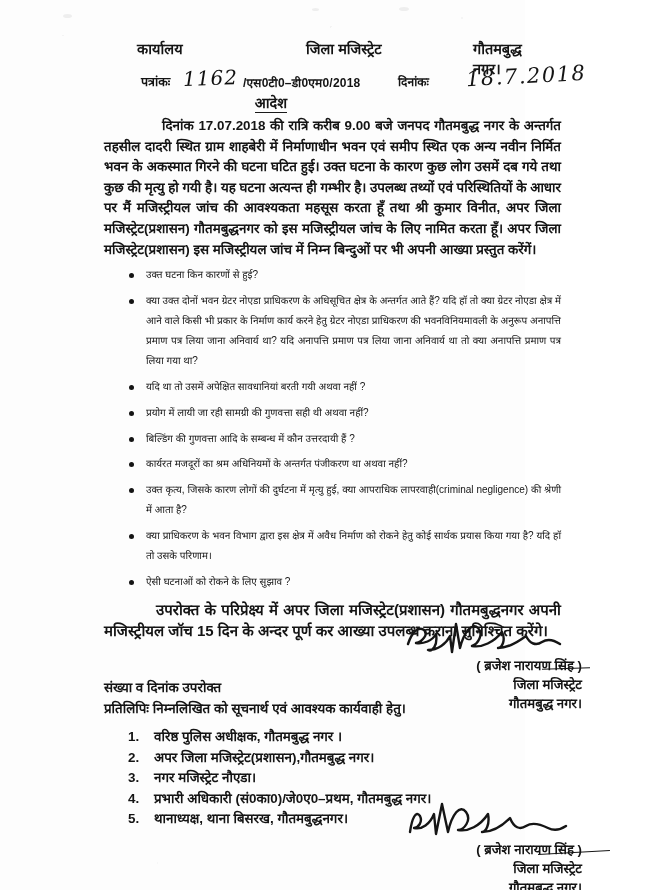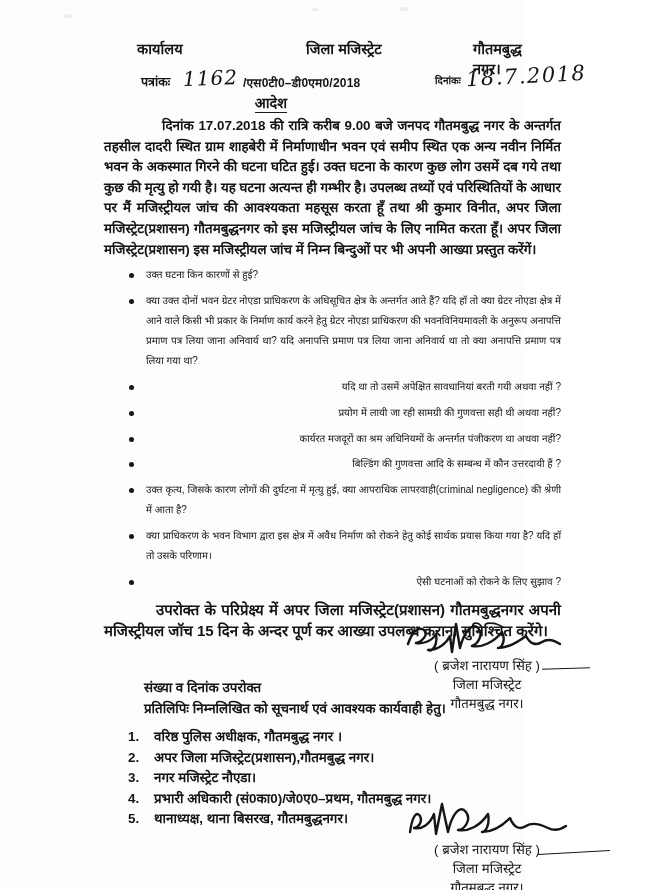--- a/index.html
+++ b/index.html
@@ -79,22 +79,22 @@
   }
   .letterno-suffix {
     position: absolute;
     left: 243px; top: 4px;
     font-size: 12px;
     font-weight: 700;
     letter-spacing: .2px;
   }
   .date-label {
     position: absolute;
-    left: 435px; top: 3px;
-    font-size: 10px;
+    left: 398px; top: 3px;
+    font-size: 12px;
     font-weight: 700;
     text-align: right;
   }
   .date-hand {
     position: absolute;
     left: 466px; top: -6px;
     font-family: "DejaVu Serif", serif;
     font-size: 21px;
     font-style: italic;
     letter-spacing: 1.5px;
@@ -149,37 +149,37 @@
     content: "";
     position: absolute;
     left: 25px;
     top: 8px;
     width: 5px;
     height: 5px;
     border-radius: 50%;
     background: #141414;
   }
   ul.points li.nojustify {
-    text-align: right;
+    text-align: left;
   }
   .closing {
     margin-top: 7px;
     font-size: 15px;
     line-height: 21px;
     text-align: justify;
     font-weight: 600;
   }
   .closing.indent { text-indent: 52px; }
 
   
   .sig-block {
     position: absolute;
-    text-align: center;
+    text-align: right;
     font-size: 13.2px;
-    font-weight: 400;
+    font-weight: 700;
     line-height: 19px;
   }
   .sig1 { left: 392px; top: 628px; width: 190px; }
   .sig2 { left: 392px; top: 812px; width: 190px; }
   .sig-scribble {
     position: relative;
     height: 34px;
     margin-bottom: -6px;
   }
   .sig-scribble svg { position: absolute; left: 10px; top: -14px; }
@@ -196,21 +196,20 @@
   .bottom {
     position: absolute;
     left: 104px;
     top: 678px;
     width: 470px;
   }
   .bottom .line {
     font-size: 13.4px;
     font-weight: 600;
     line-height: 20.5px;
-    margin-left: 40px;
   }
   ol.copies {
     list-style: none;
     counter-reset: c;
     margin: 8px 0 0 0;
     padding: 0;
   }
   ol.copies li {
     counter-increment: c;
     position: relative;
@@ -261,22 +260,22 @@
 
   <div class="body-wrap">
 
     <p class="para indent">दिनांक 17.07.2018 की रात्रि करीब 9.00 बजे जनपद गौतमबुद्ध नगर के अन्तर्गत तहसील दादरी स्थित ग्राम शाहबेरी में निर्माणाधीन भवन एवं समीप स्थित एक अन्य नवीन निर्मित भवन के अकस्मात गिरने की घटना घटित हुई। उक्त घटना के कारण कुछ लोग उसमें दब गये तथा कुछ की मृत्यु हो गयी है। यह घटना अत्यन्त ही गम्भीर है। उपलब्ध तथ्यों एवं परिस्थितियों के आधार पर मैं मजिस्ट्रीयल जांच की आवश्यकता महसूस करता हूँ तथा श्री कुमार विनीत, अपर जिला मजिस्ट्रेट(प्रशासन) गौतमबुद्धनगर को इस मजिस्ट्रीयल जांच के लिए नामित करता हूँ। अपर जिला मजिस्ट्रेट(प्रशासन) इस मजिस्ट्रीयल जांच में निम्न बिन्दुओं पर भी अपनी आख्या प्रस्तुत करेंगें।</p>
 
     <ul class="points">
       <li>उक्त घटना किन कारणों से हुई?</li>
       <li>क्या उक्त दोनों भवन ग्रेटर नोएडा प्राधिकरण के अधिसूचित क्षेत्र के अन्तर्गत आते हैं? यदि हॉ तो क्या ग्रेटर नोएडा क्षेत्र में आने वाले किसी भी प्रकार के निर्माण कार्य करने हेतु ग्रेटर नोएडा प्राधिकरण की भवनविनियमावली के अनुरूप अनापत्ति प्रमाण पत्र लिया जाना अनिवार्य था? यदि अनापत्ति प्रमाण पत्र लिया जाना अनिवार्य था तो क्या अनापत्ति प्रमाण पत्र लिया गया था?</li>
       <li class="nojustify">यदि था तो उसमें अपेक्षित सावधानियां बरती गयी अथवा नहीं ?</li>
       <li class="nojustify">प्रयोग में लायी जा रही सामग्री की गुणवत्ता सही थी अथवा नहीं?</li>
+      <li class="nojustify">बिल्डिंग की गुणवत्ता आदि के सम्बन्ध में कौन उत्तरदायी हैं ?</li>
       <li class="nojustify">कार्यरत मजदूरों का श्रम अधिनियमों के अन्तर्गत पंजीकरण था अथवा नहीं?</li>
-      <li class="nojustify">बिल्डिंग की गुणवत्ता आदि के सम्बन्ध में कौन उत्तरदायी हैं ?</li>
       <li>उक्त कृत्य, जिसके कारण लोगों की दुर्घटना में मृत्यु हुई, क्या आपराधिक लापरवाही(criminal negligence) की श्रेणी में आता है?</li>
       <li>क्या प्राधिकरण के भवन विभाग द्वारा इस क्षेत्र में अवैध निर्माण को रोकने हेतु कोई सार्थक प्रयास किया गया है? यदि हॉ तो उसके परिणाम।</li>
       <li class="nojustify">ऐसी घटनाओं को रोकने के लिए सुझाव ?</li>
     </ul>
 
     <p class="closing indent">उपरोक्त के परिप्रेक्ष्य में अपर जिला मजिस्ट्रेट(प्रशासन) गौतमबुद्धनगर अपनी मजिस्ट्रीयल जॉच 15 दिन के अन्दर पूर्ण कर आख्या उपलब्ध कराना सुनिश्चित करेंगे।</p>
   </div>
 
   <div class="sig-block sig1">
     <div class="sig-scribble">

